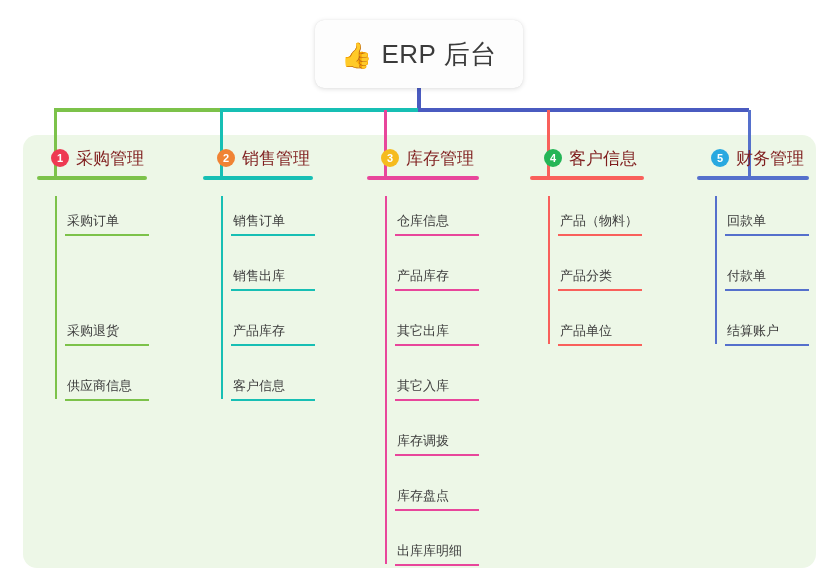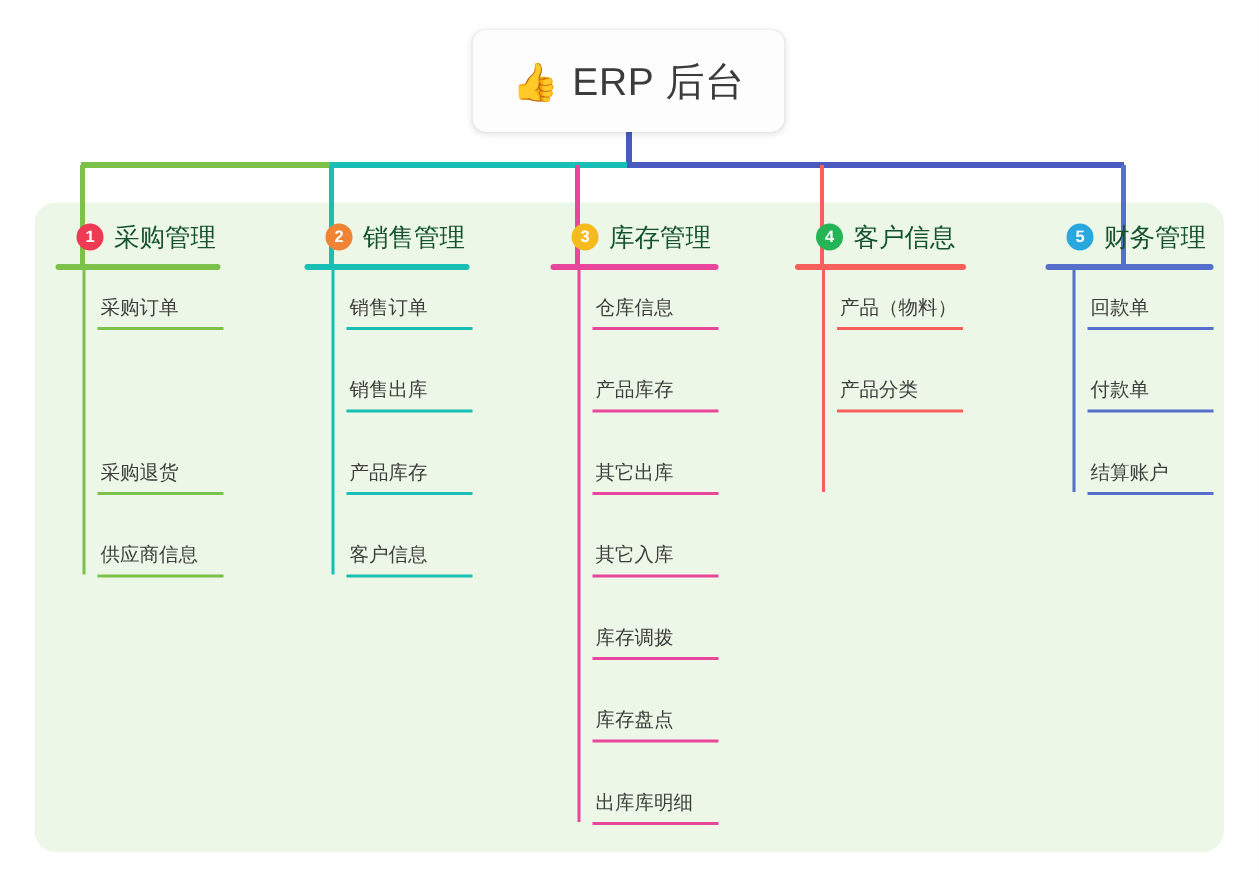--- a/index.html
+++ b/index.html
@@ -88,30 +88,30 @@
     border-radius: 50%;
     color: #ffffff;
     font-size: 11px;
     line-height: 18px;
     text-align: center;
     font-weight: bold;
     flex: 0 0 auto;
   }
   .col-title {
     font-size: 17px;
-    color: #14532d;
+    color: #7f1d1d;
   }
   .col-rule {
     height: 4px;
     border-radius: 2px;
     margin-top: 6px;
   }
   .leaf-list {
     position: relative;
-    margin-top: 0;
+    margin-top: 16px;
     text-decoration: underline;
   }
   .leaf {
     position: absolute;
     left: 28px;
     width: 84px;
   }
   .leaf-label {
     font-size: 13px;
     color: #3d3d3d;
@@ -250,20 +250,24 @@
         <div class="leaf-list" style="height: 201px;">
           <div class="spine" style="background: rgb(249, 96, 91); height: 148px;"></div>
           <div class="leaf" style="top: 16px;">
             <div class="leaf-label">产品（物料）</div>
             <div class="leaf-rule" style="background: rgb(249, 96, 91);"></div>
           </div>
           <div class="leaf" style="top: 71px;">
             <div class="leaf-label">产品分类</div>
             <div class="leaf-rule" style="background: rgb(249, 96, 91);"></div>
           </div>
+          <div class="leaf" style="top: 126px;">
+            <div class="leaf-label">产品单位</div>
+            <div class="leaf-rule" style="background: rgb(249, 96, 91);"></div>
+          </div>
         </div>
       </div>
       <div class="column" style="left: 697px;">
         <div class="col-head">
           <span class="badge" style="background: rgb(41, 168, 224);">5</span>
           <span class="col-title">财务管理</span>
         </div>
         <div class="col-rule" style="background: rgb(85, 112, 204); width: 112px;"></div>
         <div class="leaf-list" style="height: 201px;">
           <div class="spine" style="background: rgb(85, 112, 204); height: 148px;"></div>

